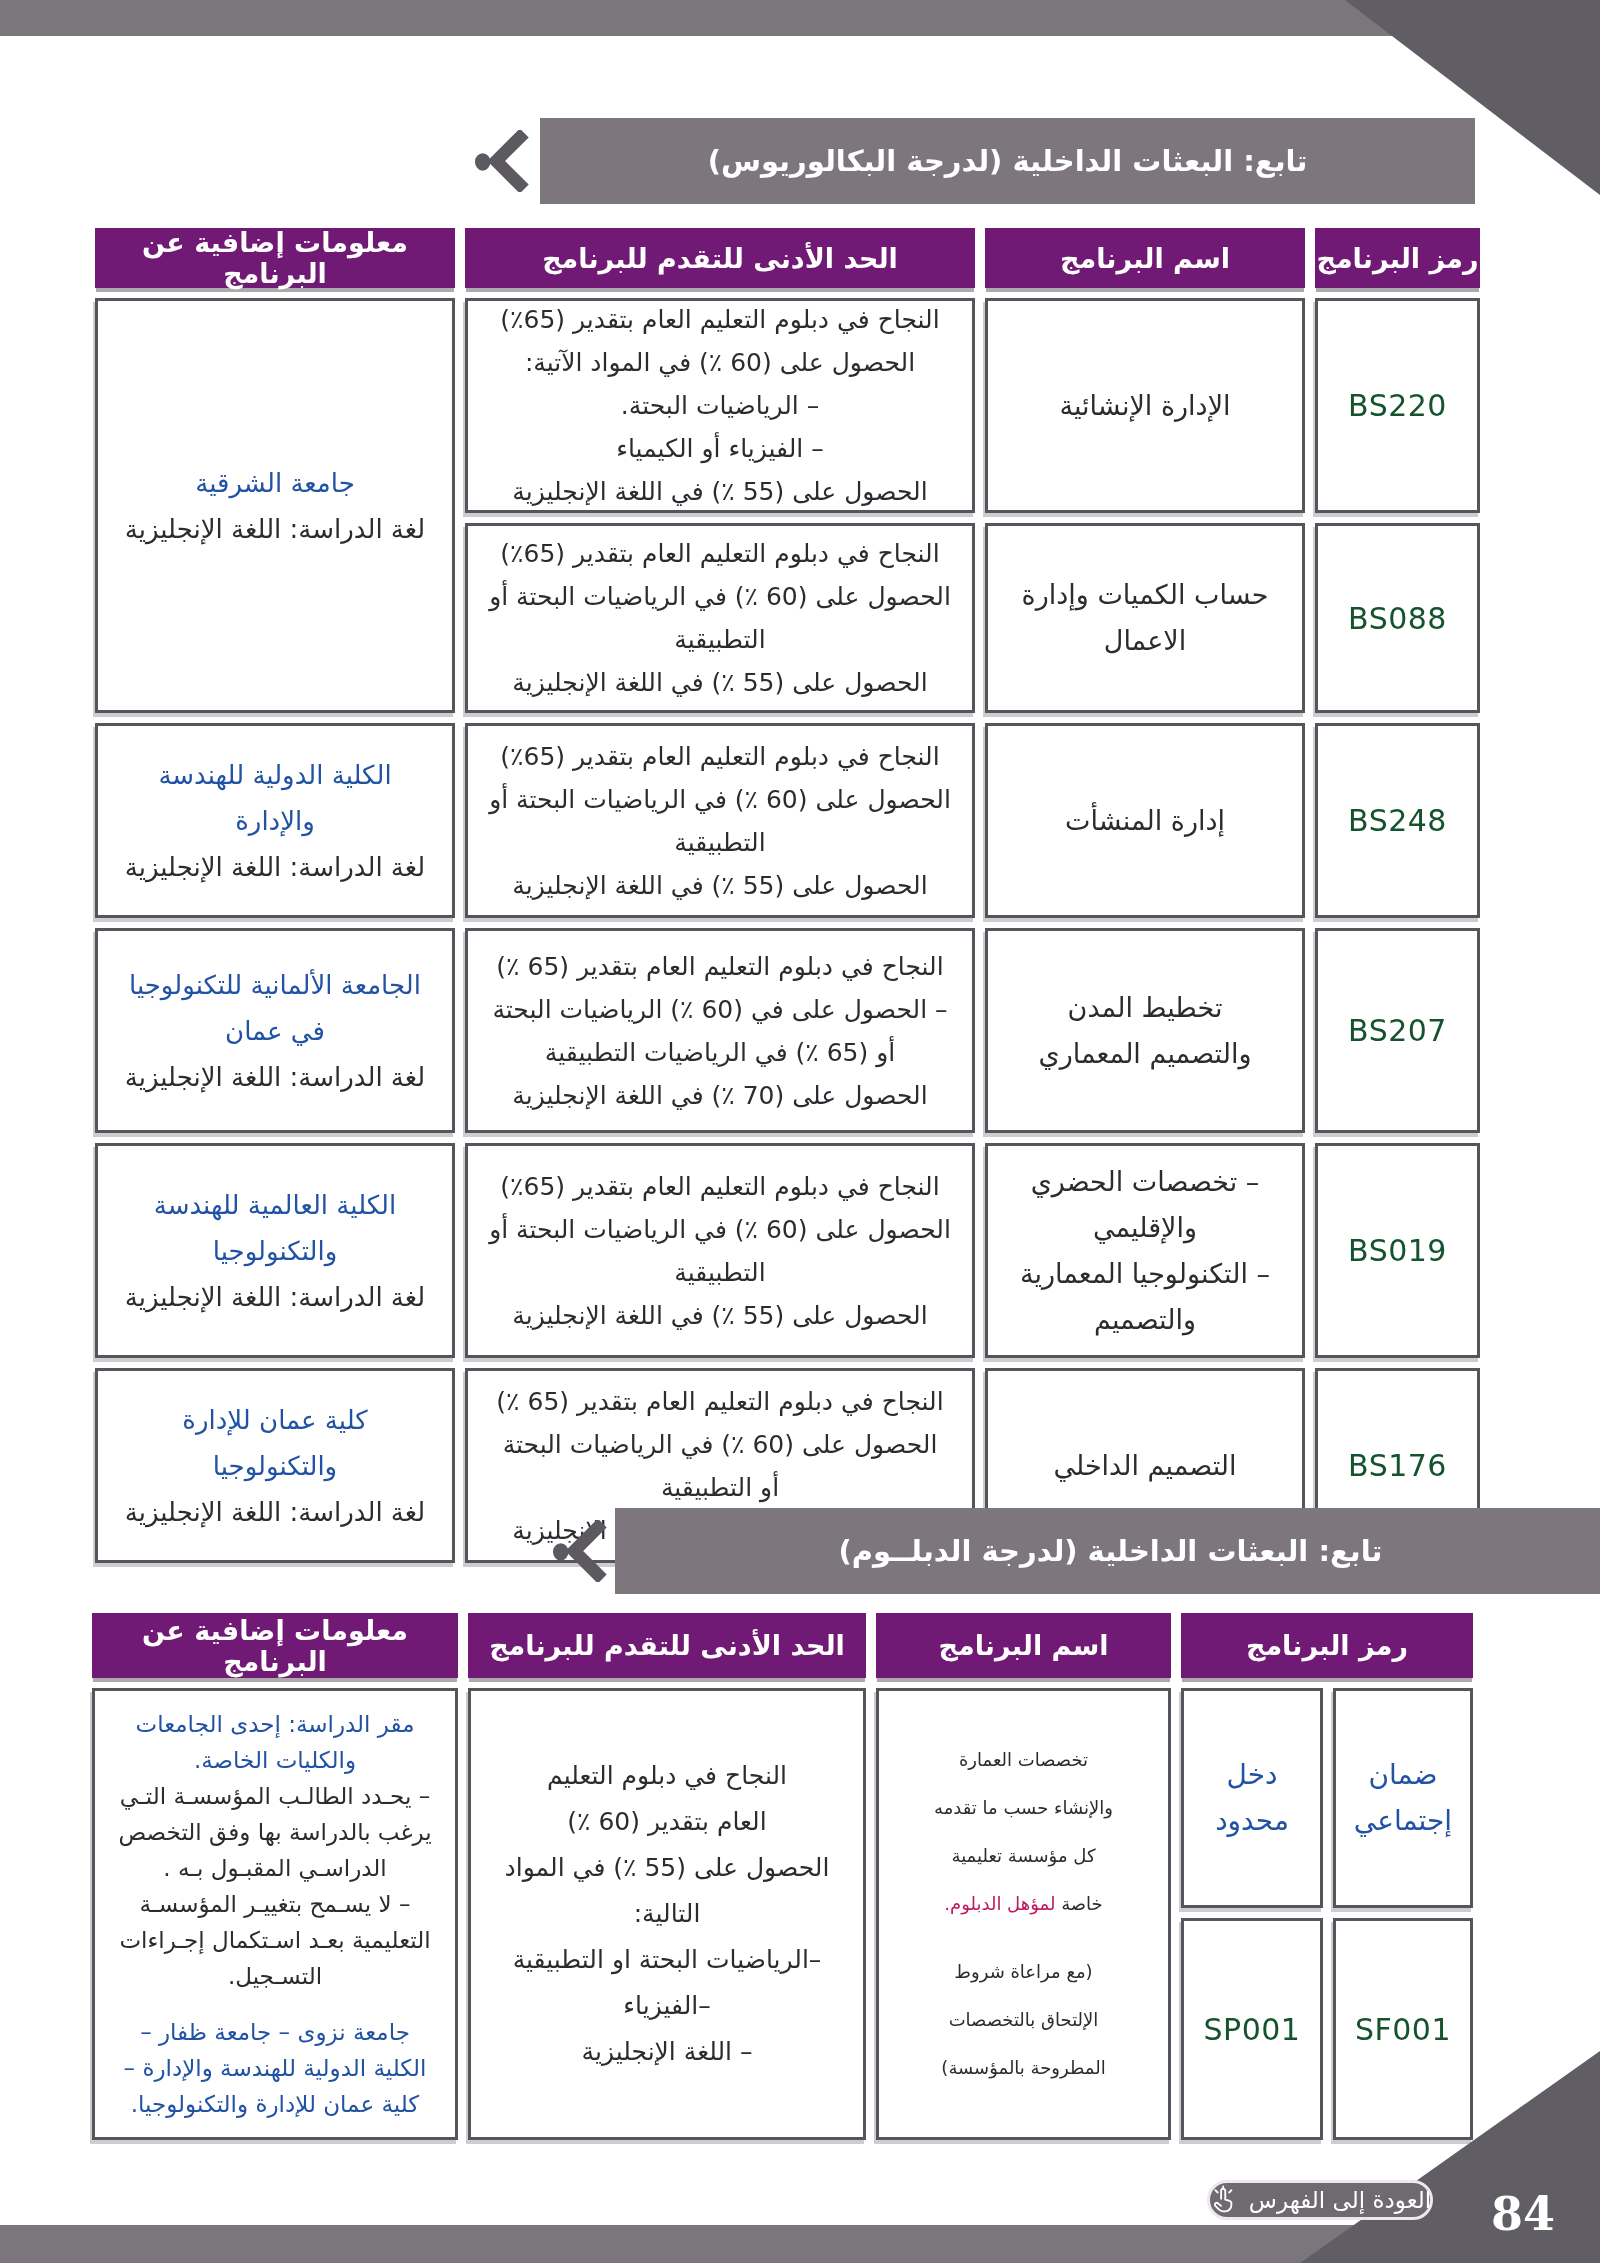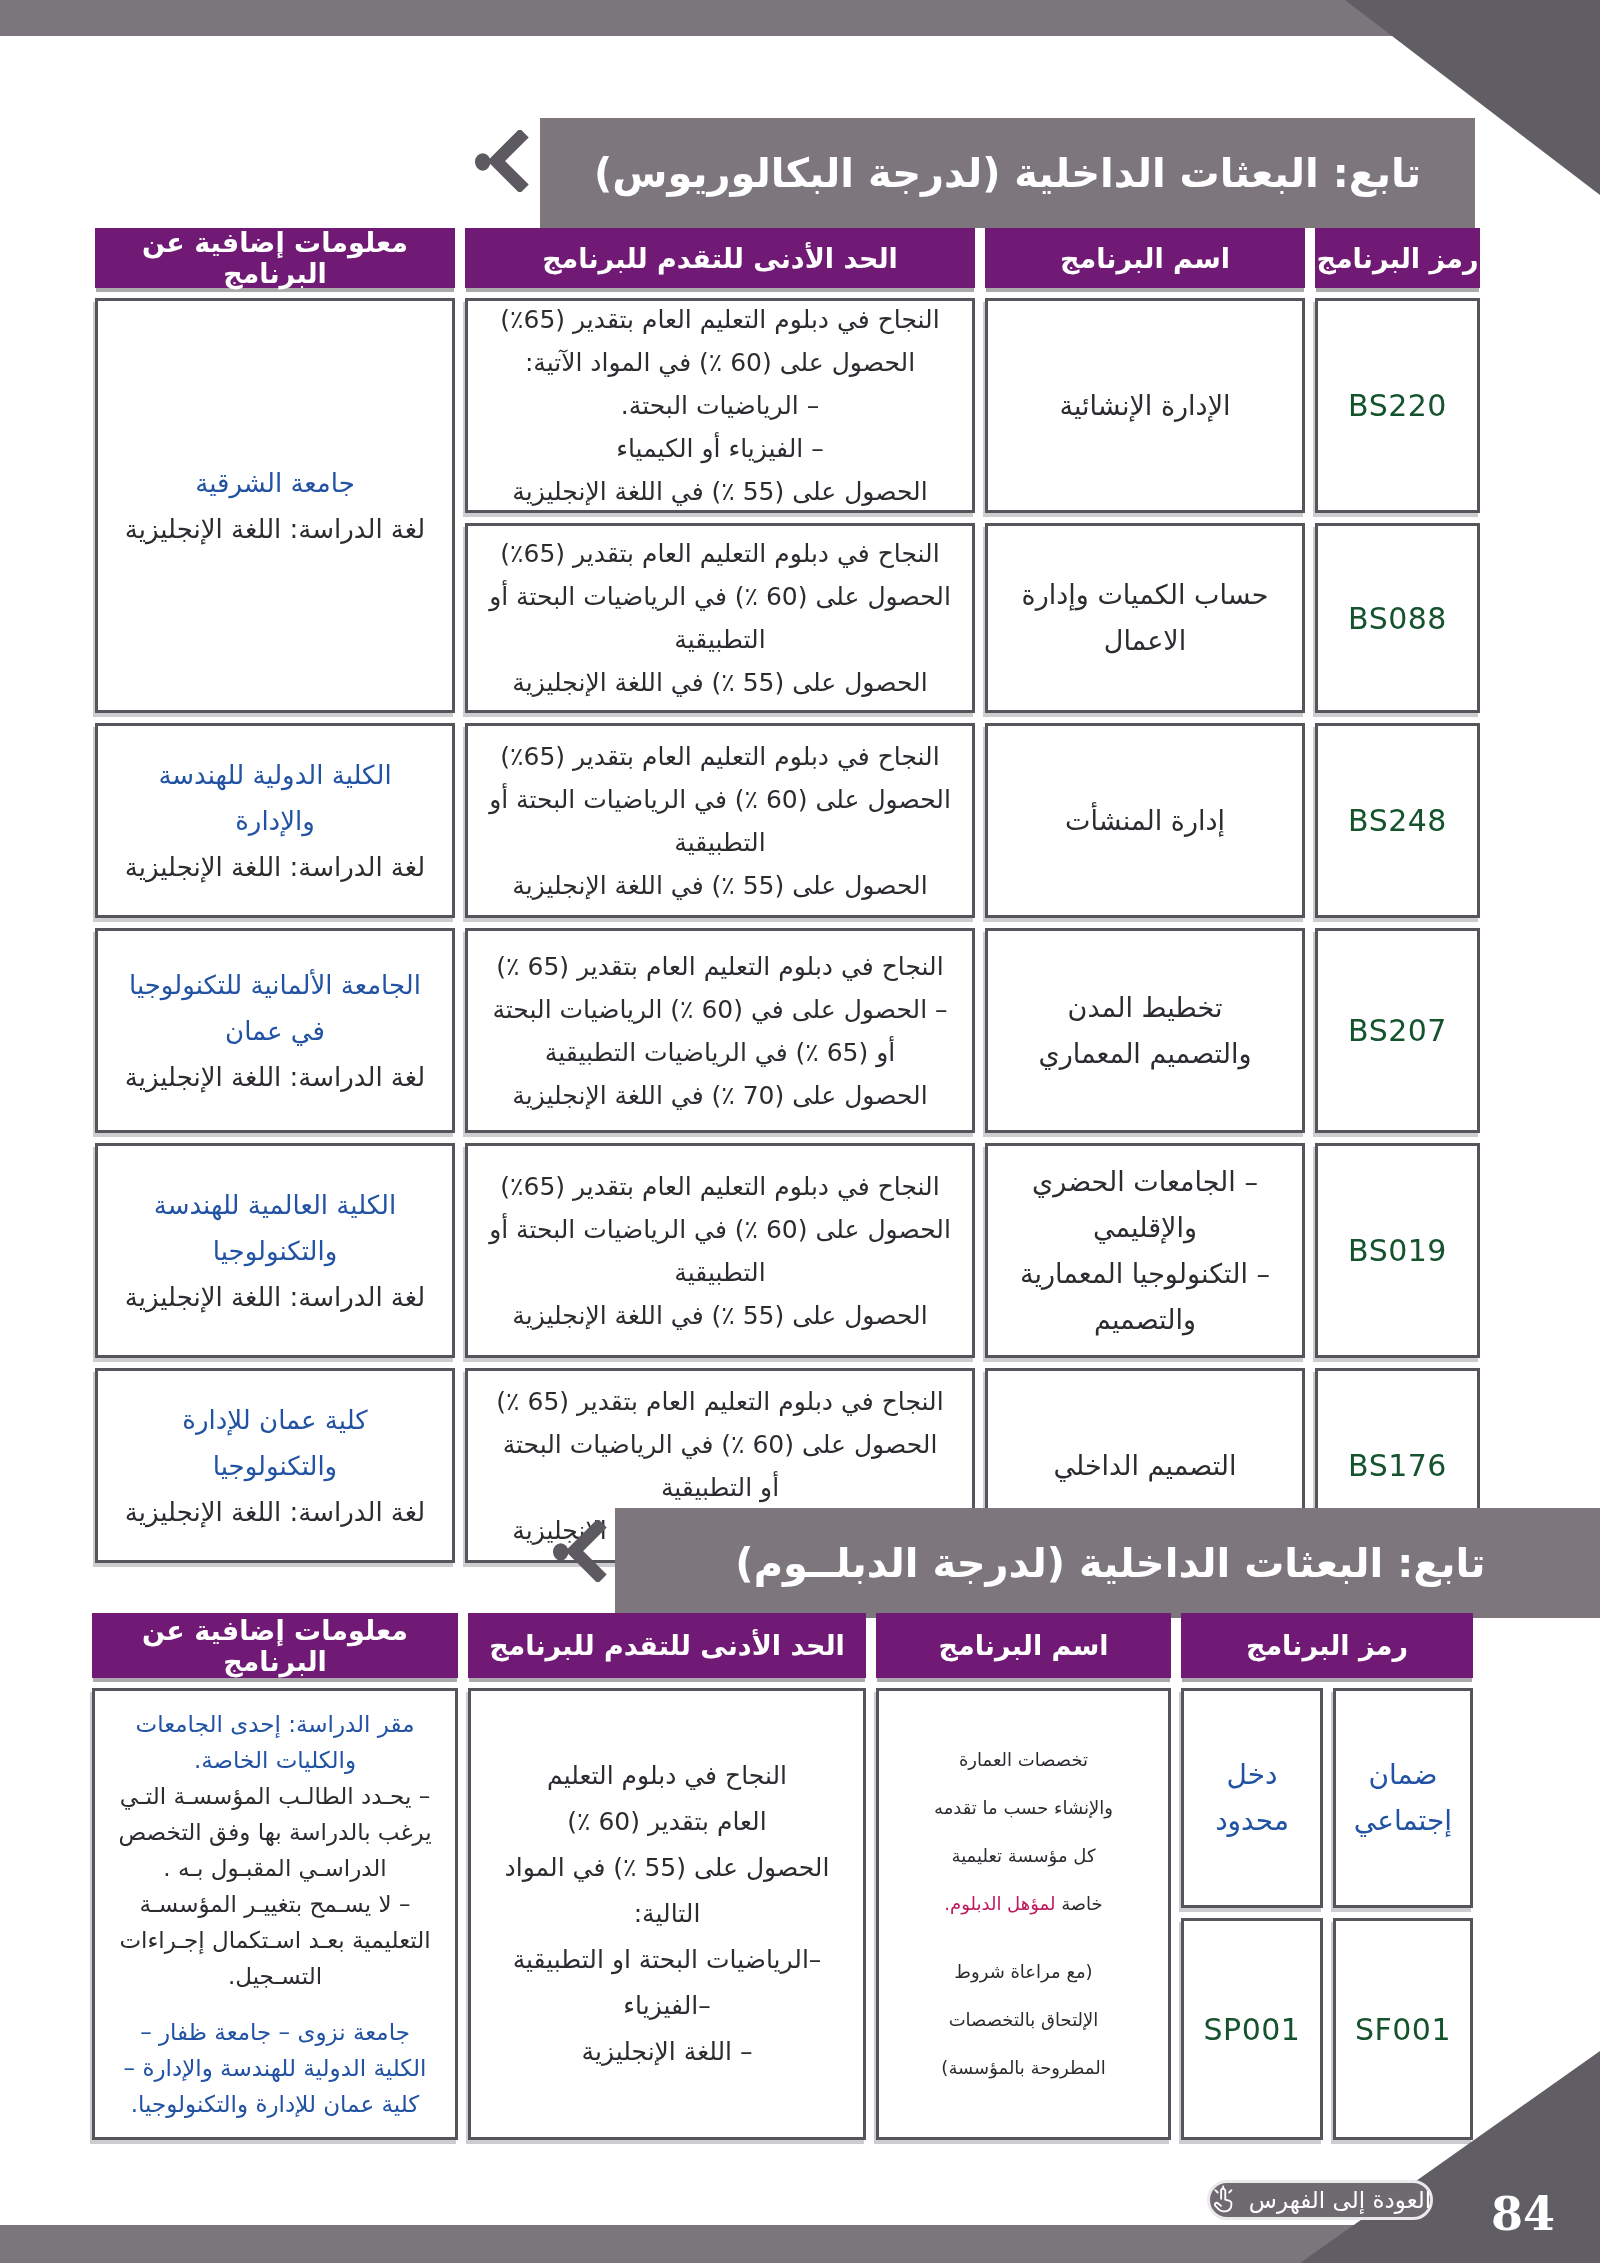--- a/index.html
+++ b/index.html
@@ -8,22 +8,22 @@
 
   
   .topband{position:absolute;top:0;left:0;width:100%;height:36px;background:#7b767c;}
   .botband{position:absolute;bottom:0;left:0;width:100%;height:38px;background:#7b767c;}
   .tri-top{position:absolute;top:0;right:0;width:255px;height:195px;background:#615d64;
            clip-path:polygon(0 0,100% 0,100% 100%);}
   .tri-bottom{position:absolute;bottom:0;right:0;width:300px;height:212px;background:#615d64;
            clip-path:polygon(100% 0,100% 100%,0 100%);}
 
   
-  .titlebar{position:absolute;height:110px;background:#7d777d;color:#fff;display:flex;
-            align-items:center;justify-content:center;font-weight:bold;font-size:40px;
+  .titlebar{position:absolute;height:86px;background:#7d777d;color:#fff;display:flex;
+            align-items:center;justify-content:center;font-weight:bold;font-size:29px;
             padding:0 30px;box-sizing:border-box;white-space:nowrap;}
   .titlebar.t-one{top:118px;right:125px;width:935px;}
   .titlebar.t-two{top:1508px;right:0;width:985px;padding-left:36px;}
   .title-icon{position:absolute;width:58px;height:62px;}
   .title-icon.i-one{top:130px;left:474px;}
   .title-icon.i-two{top:1520px;left:552px;}
 
   
   .tbl{position:absolute;display:grid;direction:rtl;gap:10px;}
   .t1{top:228px;right:120px;width:1385px;
@@ -150,21 +150,21 @@
     <div class="td info-cell">
         <div class="ln"><span class="c-blue">الجامعة الألمانية للتكنولوجيا</span></div>
         <div class="ln"><span class="c-blue">في عمان</span></div>
         <div class="ln"><span class="c-ink">لغة الدراسة:  اللغة الإنجليزية</span></div>
       </div>
 
     <div class="td code-cell">
         <span class="code-txt">BS019</span>
       </div>
     <div class="td name-cell">
-        <div class="ln"><span class="c-ink">– الجامعات الحضري</span></div>
+        <div class="ln"><span class="c-ink">– تخصصات الحضري</span></div>
         <div class="ln"><span class="c-ink">والإقليمي</span></div>
         <div class="ln"><span class="c-ink">– التكنولوجيا المعمارية</span></div>
         <div class="ln"><span class="c-ink">والتصميم</span></div>
       </div>
     <div class="td min-cell">
         <div class="ln"><span class="c-ink">النجاح في دبلوم التعليم العام بتقدير (65٪)</span></div>
         <div class="ln"><span class="c-ink">الحصول على (60 ٪)  في  الرياضيات البحتة أو</span></div>
         <div class="ln"><span class="c-ink">التطبيقية</span></div>
         <div class="ln"><span class="c-ink">الحصول على (55 ٪) في اللغة الإنجليزية</span></div>
       </div>

